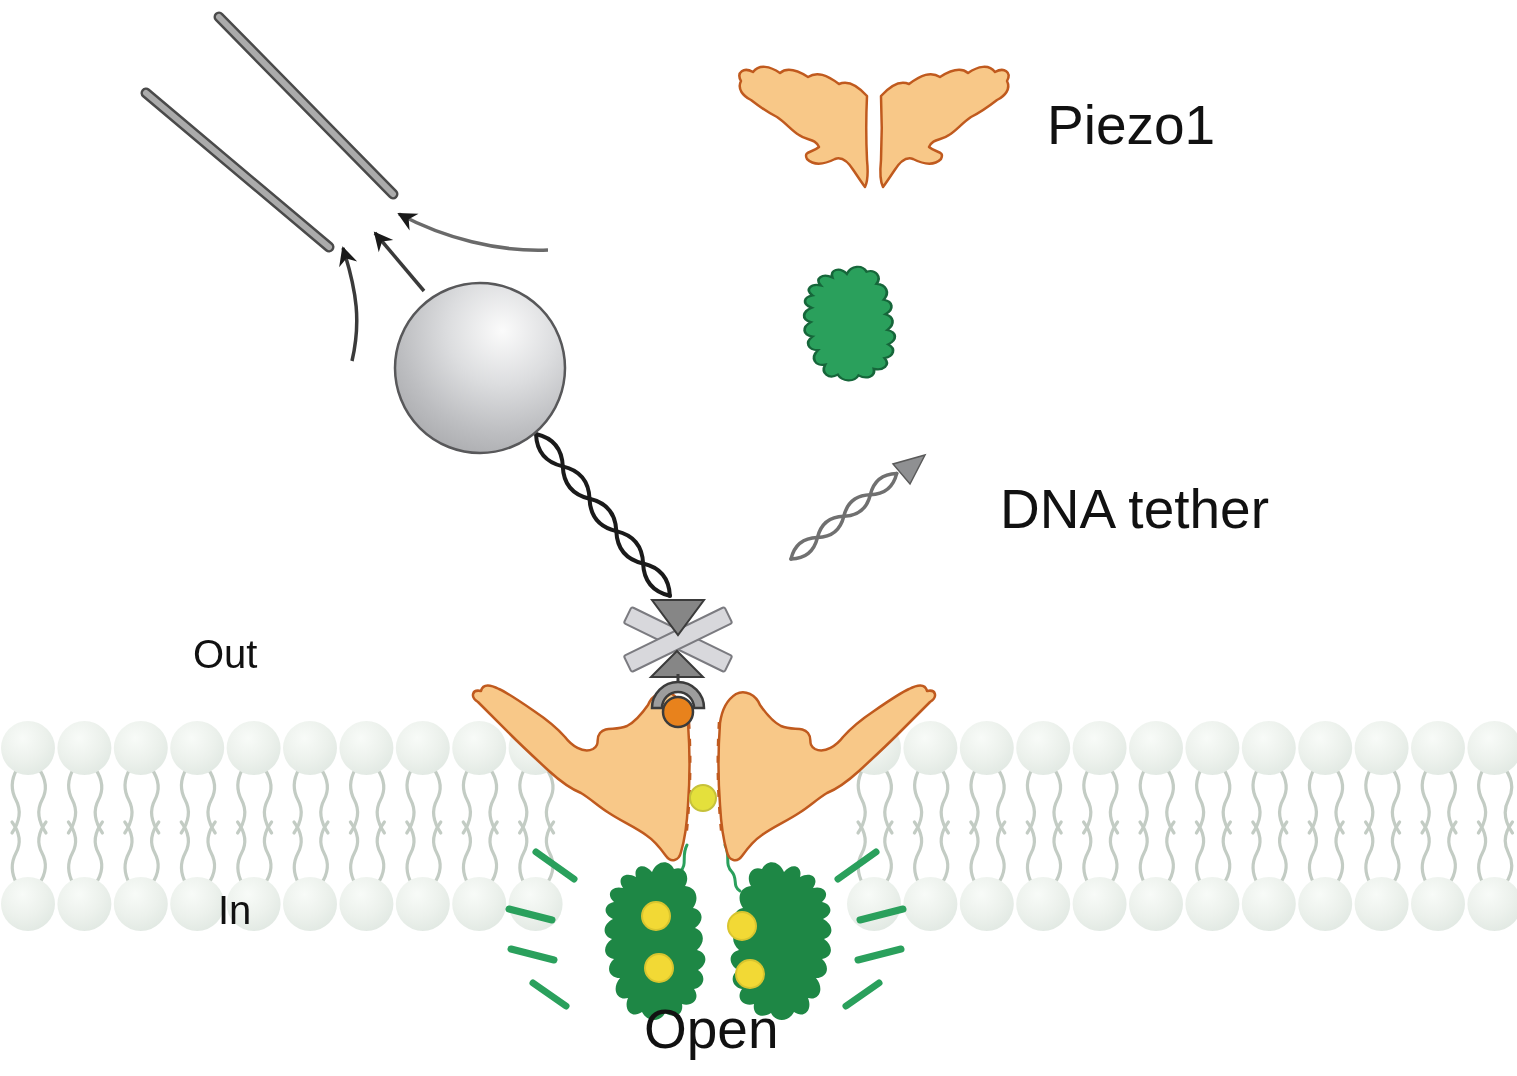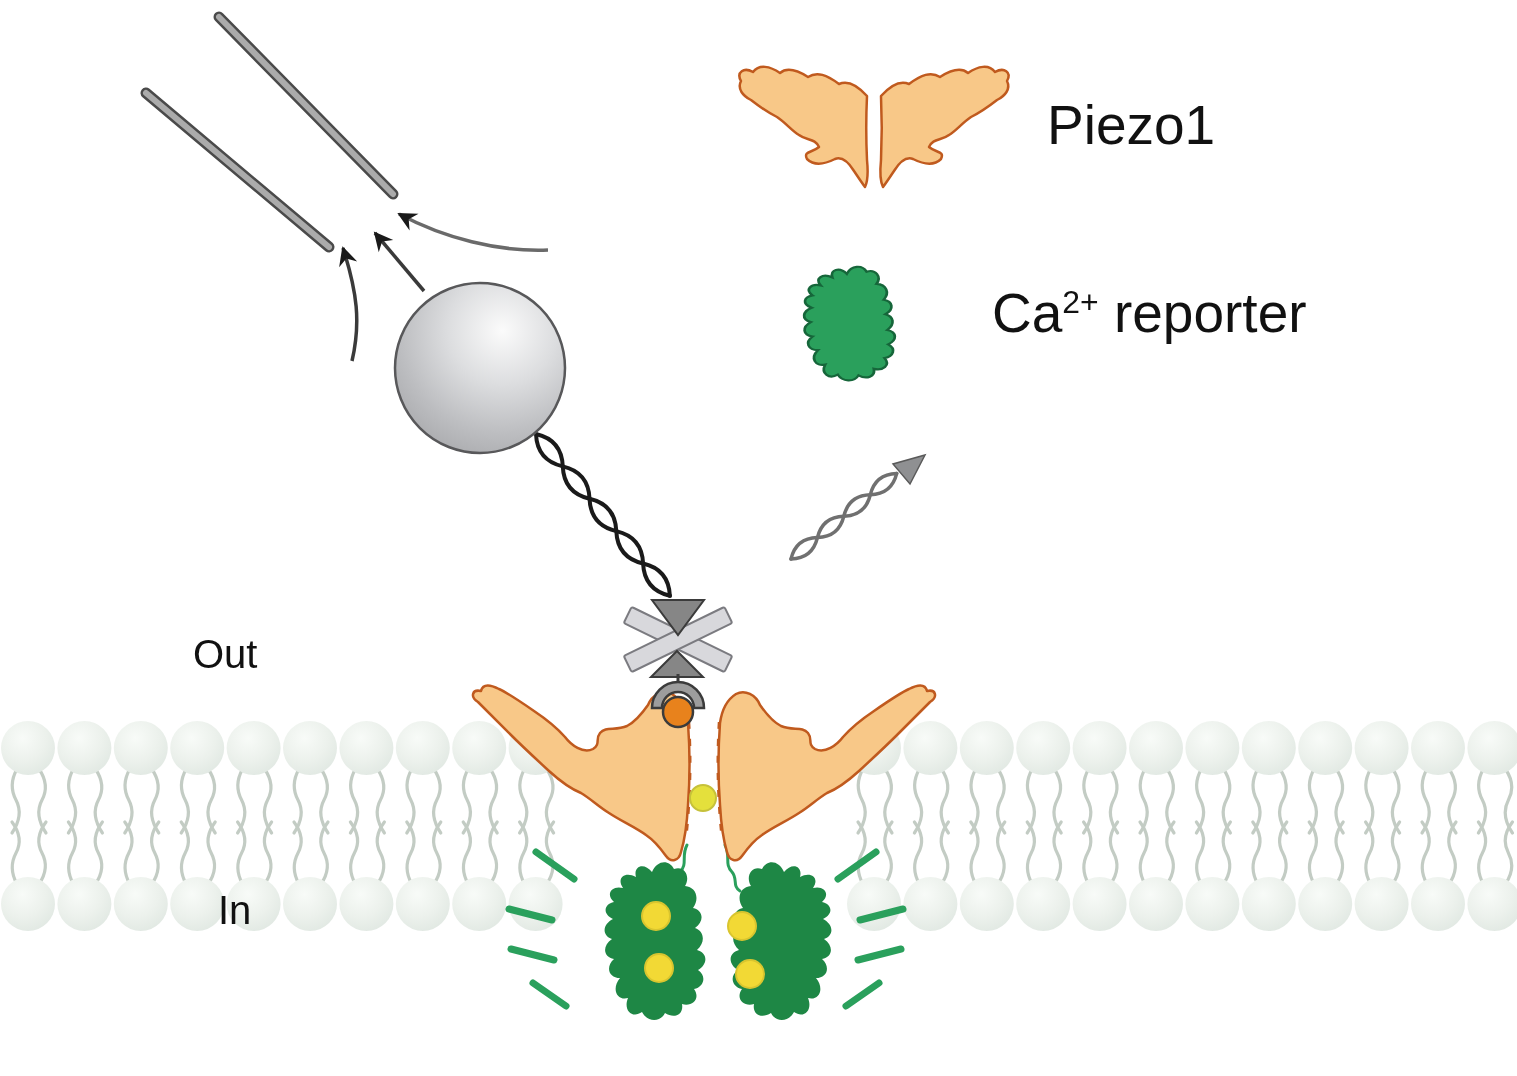--- a/index.html
+++ b/index.html
@@ -275,16 +275,17 @@
     <g>
       <g transform="translate(791,559) rotate(-39)" fill="none" style="stroke:var(--dna-legend-gray)" stroke-width="3.5" stroke-linecap="round">
         <path d="M0 0 Q 17 -13 34 0 T 68 0 T 102 0 T 136 0"></path>
         <path d="M0 0 Q 17 13 34 0 T 68 0 T 102 0 T 136 0"></path>
       </g>
       <polygon points="925,455 910,484 893,464" fill="#8f9092" stroke="#5a5a5a" stroke-width="1.5"></polygon>
     </g>
   </svg>
 
   <div class="label fs-55" style="left:1047px;top:98px">Piezo1</div>
-  <div class="label fs-55" style="left:992px;top:286px"><span>Ca</span><sup>2+</sup><span> reporter</span></div>
+  <div class="label fs-55" style="left:1000px;top:482px">DNA tether</div>
   <div class="label fs-58" style="left:193px;top:634px">Out</div>
   <div class="label fs-58" style="left:218px;top:890px">In</div>
+  <div class="label fs-55" style="left:644px;top:1002px">Open</div>
 </div>
 
 </body></html>

